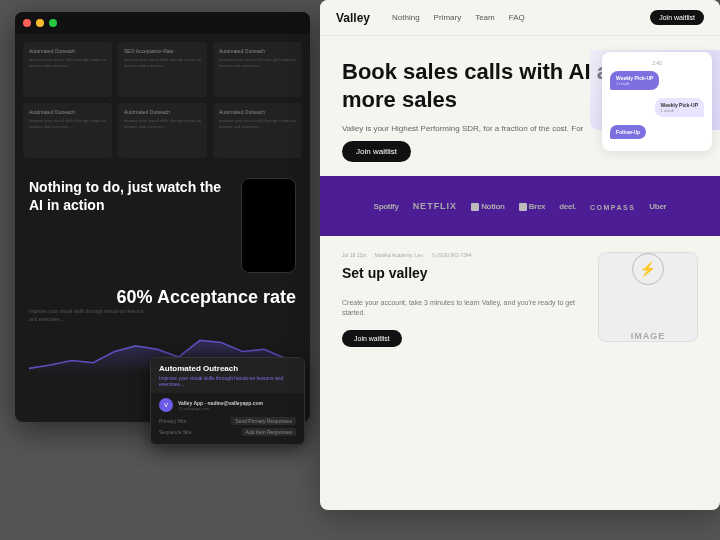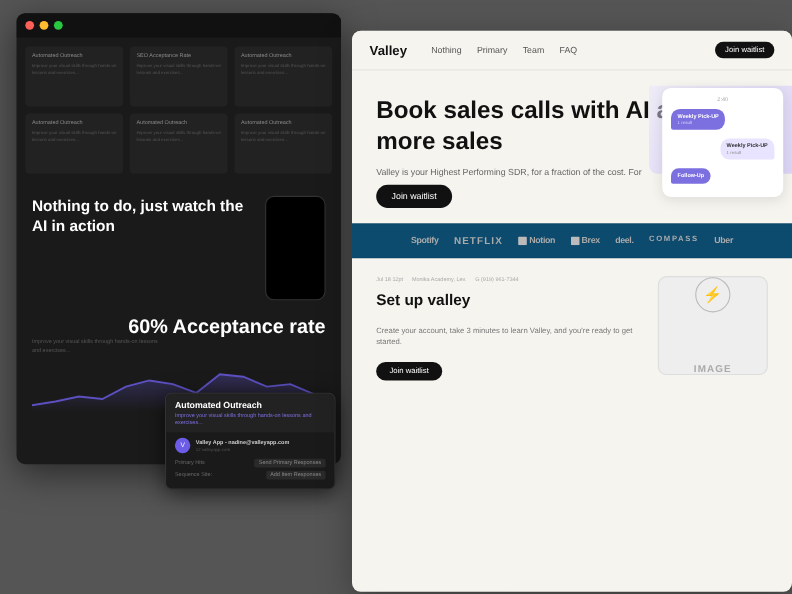--- a/index.html
+++ b/index.html
@@ -192,21 +192,21 @@
       align-items: center;
       justify-content: center;
       font-size: 6px;
       color: white;
     }
 
     
     .window-right {
       position: absolute;
       right: 0;
-      top: 28px;
+      top: 0;
       width: 400px;
       height: 510px;
       background: #f5f4ef;
       border-radius: 8px;
       overflow: hidden;
       box-shadow: 0 8px 32px rgba(0,0,0,0.3);
     }
 
     .nav-bar {
       background: #f5f4ef;
@@ -318,27 +318,27 @@
       font-weight: 600;
     }
 
     .chat-bubble-sub {
       font-size: 4px;
     }
 
     
     .logo-strip {
       display: flex;
-      align-items: flex-start;
+      align-items: flex-end;
       justify-content: center;
       gap: 14px;
-      padding: 10px 10px;
+      padding: 24px 10px;
       border-top: 1px solid rgba(0,0,0,0.06);
       border-bottom: 1px solid rgba(0,0,0,0.06);
-      background: #0c4a6e;
+      background: #4c1d95;
     }
 
     .logo-item {
       font-size: 8px;
       font-weight: 700;
       color: #aaa;
       letter-spacing: -0.3px;
     }
 
     .logo-item.netflix {

